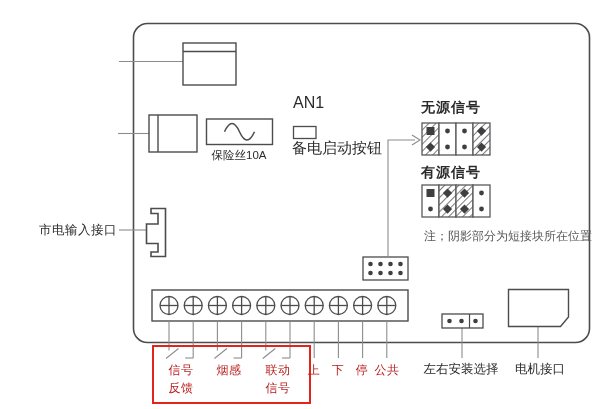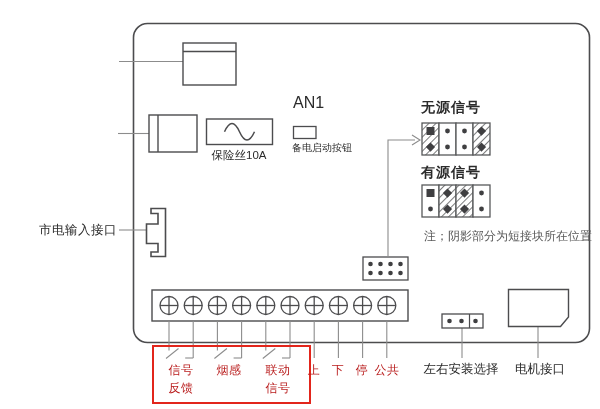--- a/index.html
+++ b/index.html
@@ -7,21 +7,21 @@
     position:relative;width:600px;height:409px;background:#ffffff;overflow:hidden;
     font-family:"Liberation Sans", sans-serif;
   }
   #lineart{position:absolute;left:0;top:0;}
   .lbl{
     position:absolute;color:#2b2b2b;font-size:12.5px;line-height:14px;
     white-space:nowrap;letter-spacing:0.5px;
   }
   .lbl.right{text-align:right;}
   .lbl.center{text-align:center;letter-spacing:0;}
-  .lbl.small{font-size:10px;letter-spacing:0;}
+  .lbl.small{font-size:15px;letter-spacing:0;}
   .lbl.big{font-size:14px;font-weight:600;letter-spacing:1px;}
   .lbl.note{font-size:12px;color:#595959;letter-spacing:0;}
   .term{
     position:absolute;top:361px;width:52px;text-align:center;color:#b91c1c;
     font-size:12px;line-height:18px;letter-spacing:0.5px;
   }
   #highlight-box{
     position:absolute;left:152px;top:345px;width:155px;height:55px;
     border:2px solid #e2251b;background:transparent;
   }

